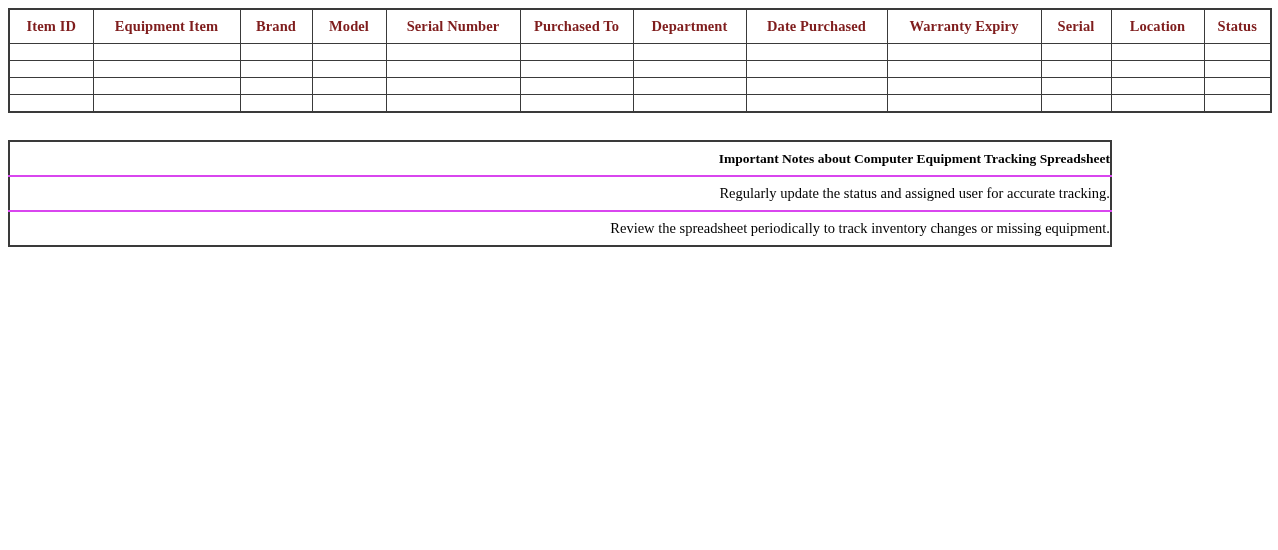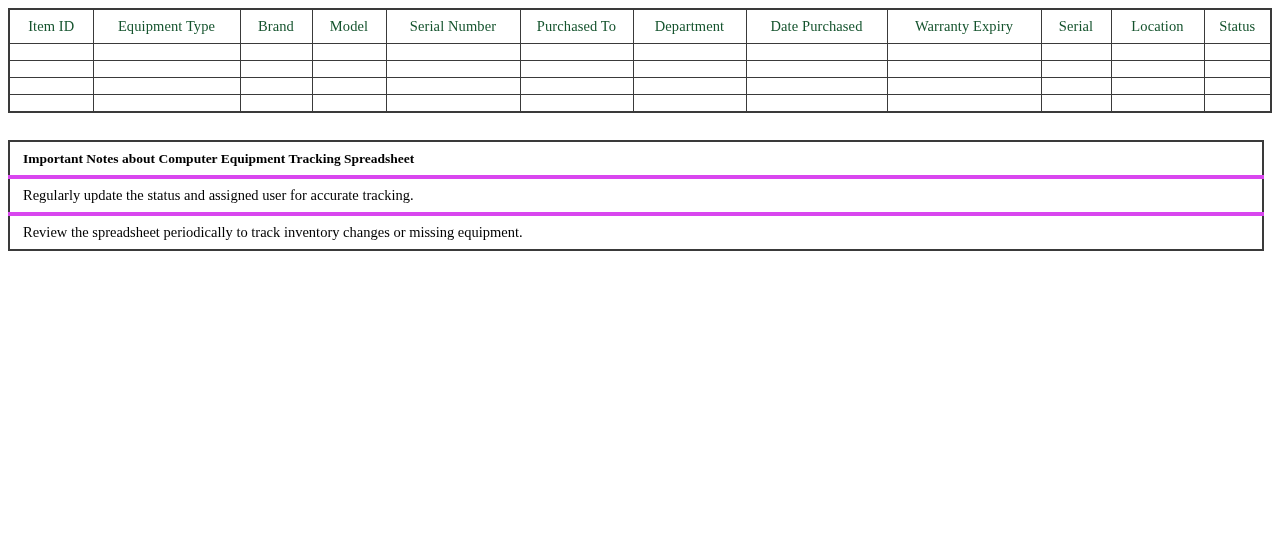--- a/index.html
+++ b/index.html
@@ -43,50 +43,51 @@
   table.grid td {
     border: 1px solid #3a3a3a;
     padding: 0;
     margin: 0;
     background: #ffffff;
   }
 
   table.grid thead th {
     height: 33px;
     font-size: 14.5px;
-    font-weight: normal;
+    font-weight: bold;
     text-align: center;
     vertical-align: middle;
     letter-spacing: 0.1px;
     white-space: nowrap;
-    color: #14532d;
+    color: #7f1d1d;
   }
 
   table.grid tbody td {
     height: 16px;
   }
 
   
   .notes-table-wrap {
     position: absolute;
     left: 8px;
     top: 140px;
     width: 1262px;
   }
 
   table.notes {
     border-collapse: collapse;
     table-layout: fixed;
-    width: 1256px;
+    width: 1104px;
     border: 2px solid #3a3a3a;
     background: #0f172a;
+    text-align: right;
   }
 
   table.notes td {
-    border-top: 4px solid #d946ef;
+    border-top: 2px solid #d946ef;
     border-bottom: 1px solid #3a3a3a;
     padding: 0 0 0 13px;
     height: 33px;
     vertical-align: middle;
     background: #ffffff;
     color: #000000;
   }
 
   table.notes tr:first-child td {
     border-top: none;
@@ -122,21 +123,21 @@
         <col style="width:113px">
         <col style="width:141px">
         <col style="width:154px">
         <col style="width:70px">
         <col style="width:93px">
         <col style="width:67px">
       </colgroup>
       <thead>
         <tr>
           <th>Item ID</th>
-          <th>Equipment Type</th>
+          <th>Equipment Item</th>
           <th>Brand</th>
           <th>Model</th>
           <th>Serial Number</th>
           <th>Purchased To</th>
           <th>Department</th>
           <th>Date Purchased</th>
           <th>Warranty Expiry</th>
           <th>Serial</th>
           <th>Location</th>
           <th>Status</th>

